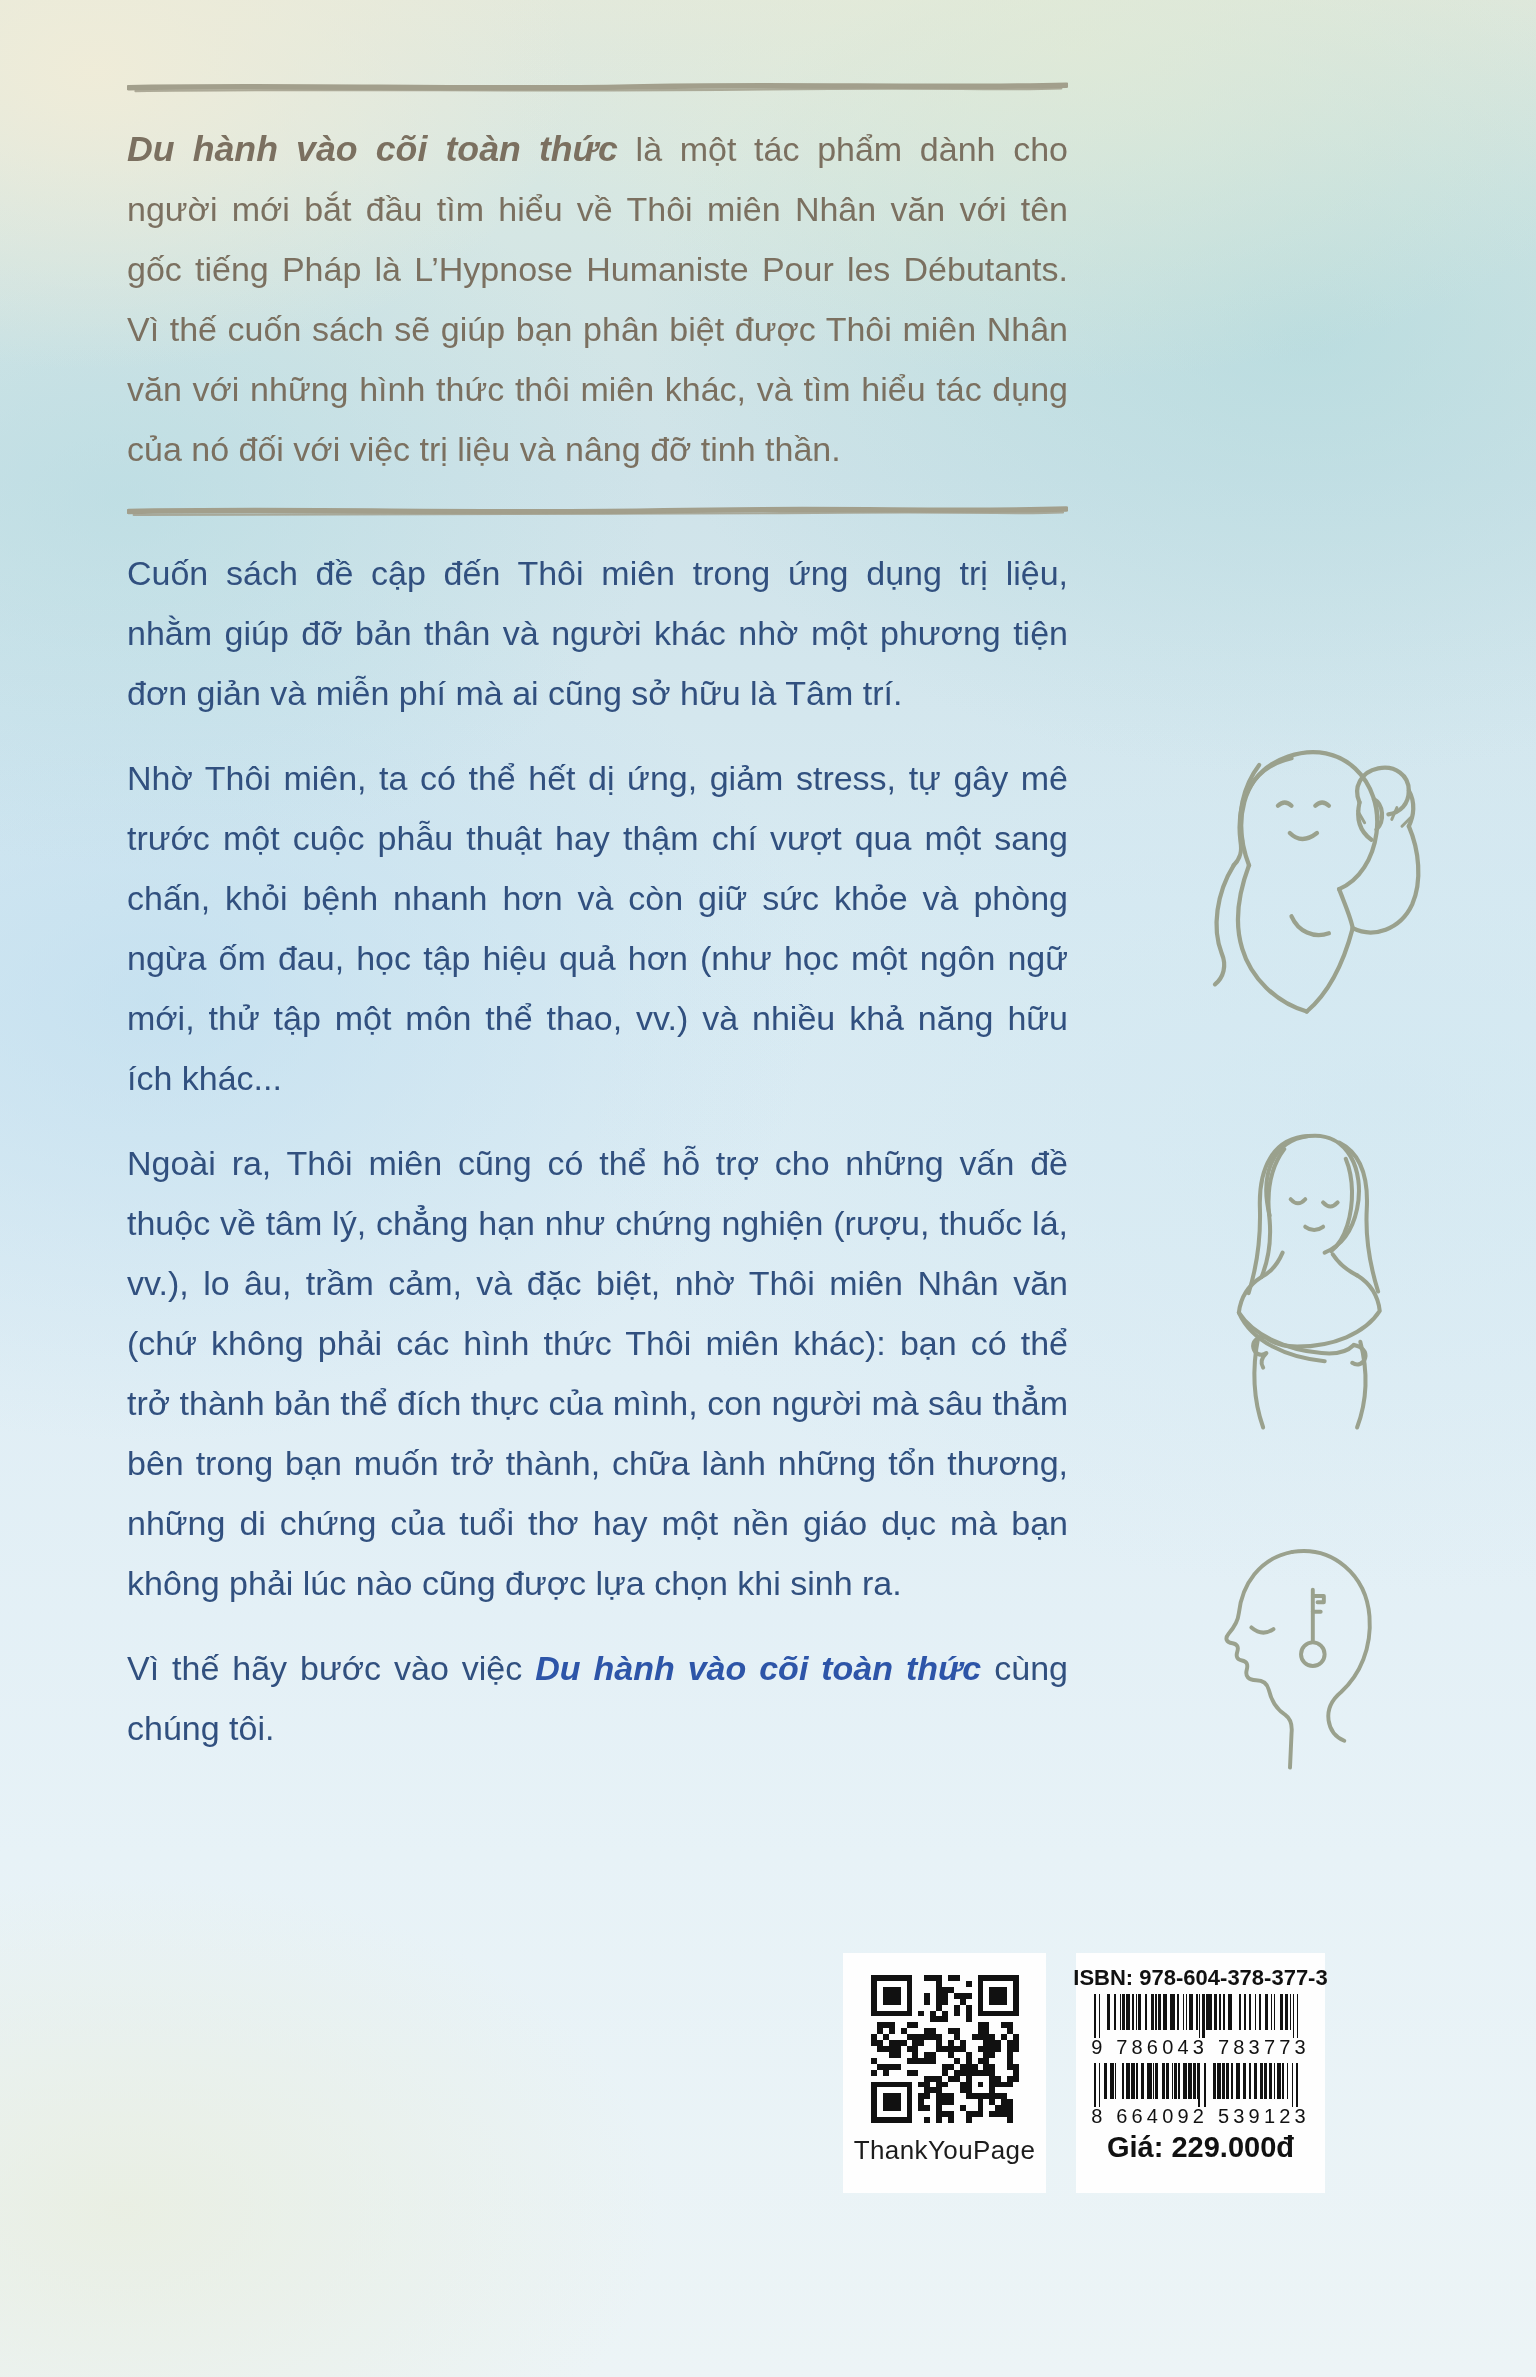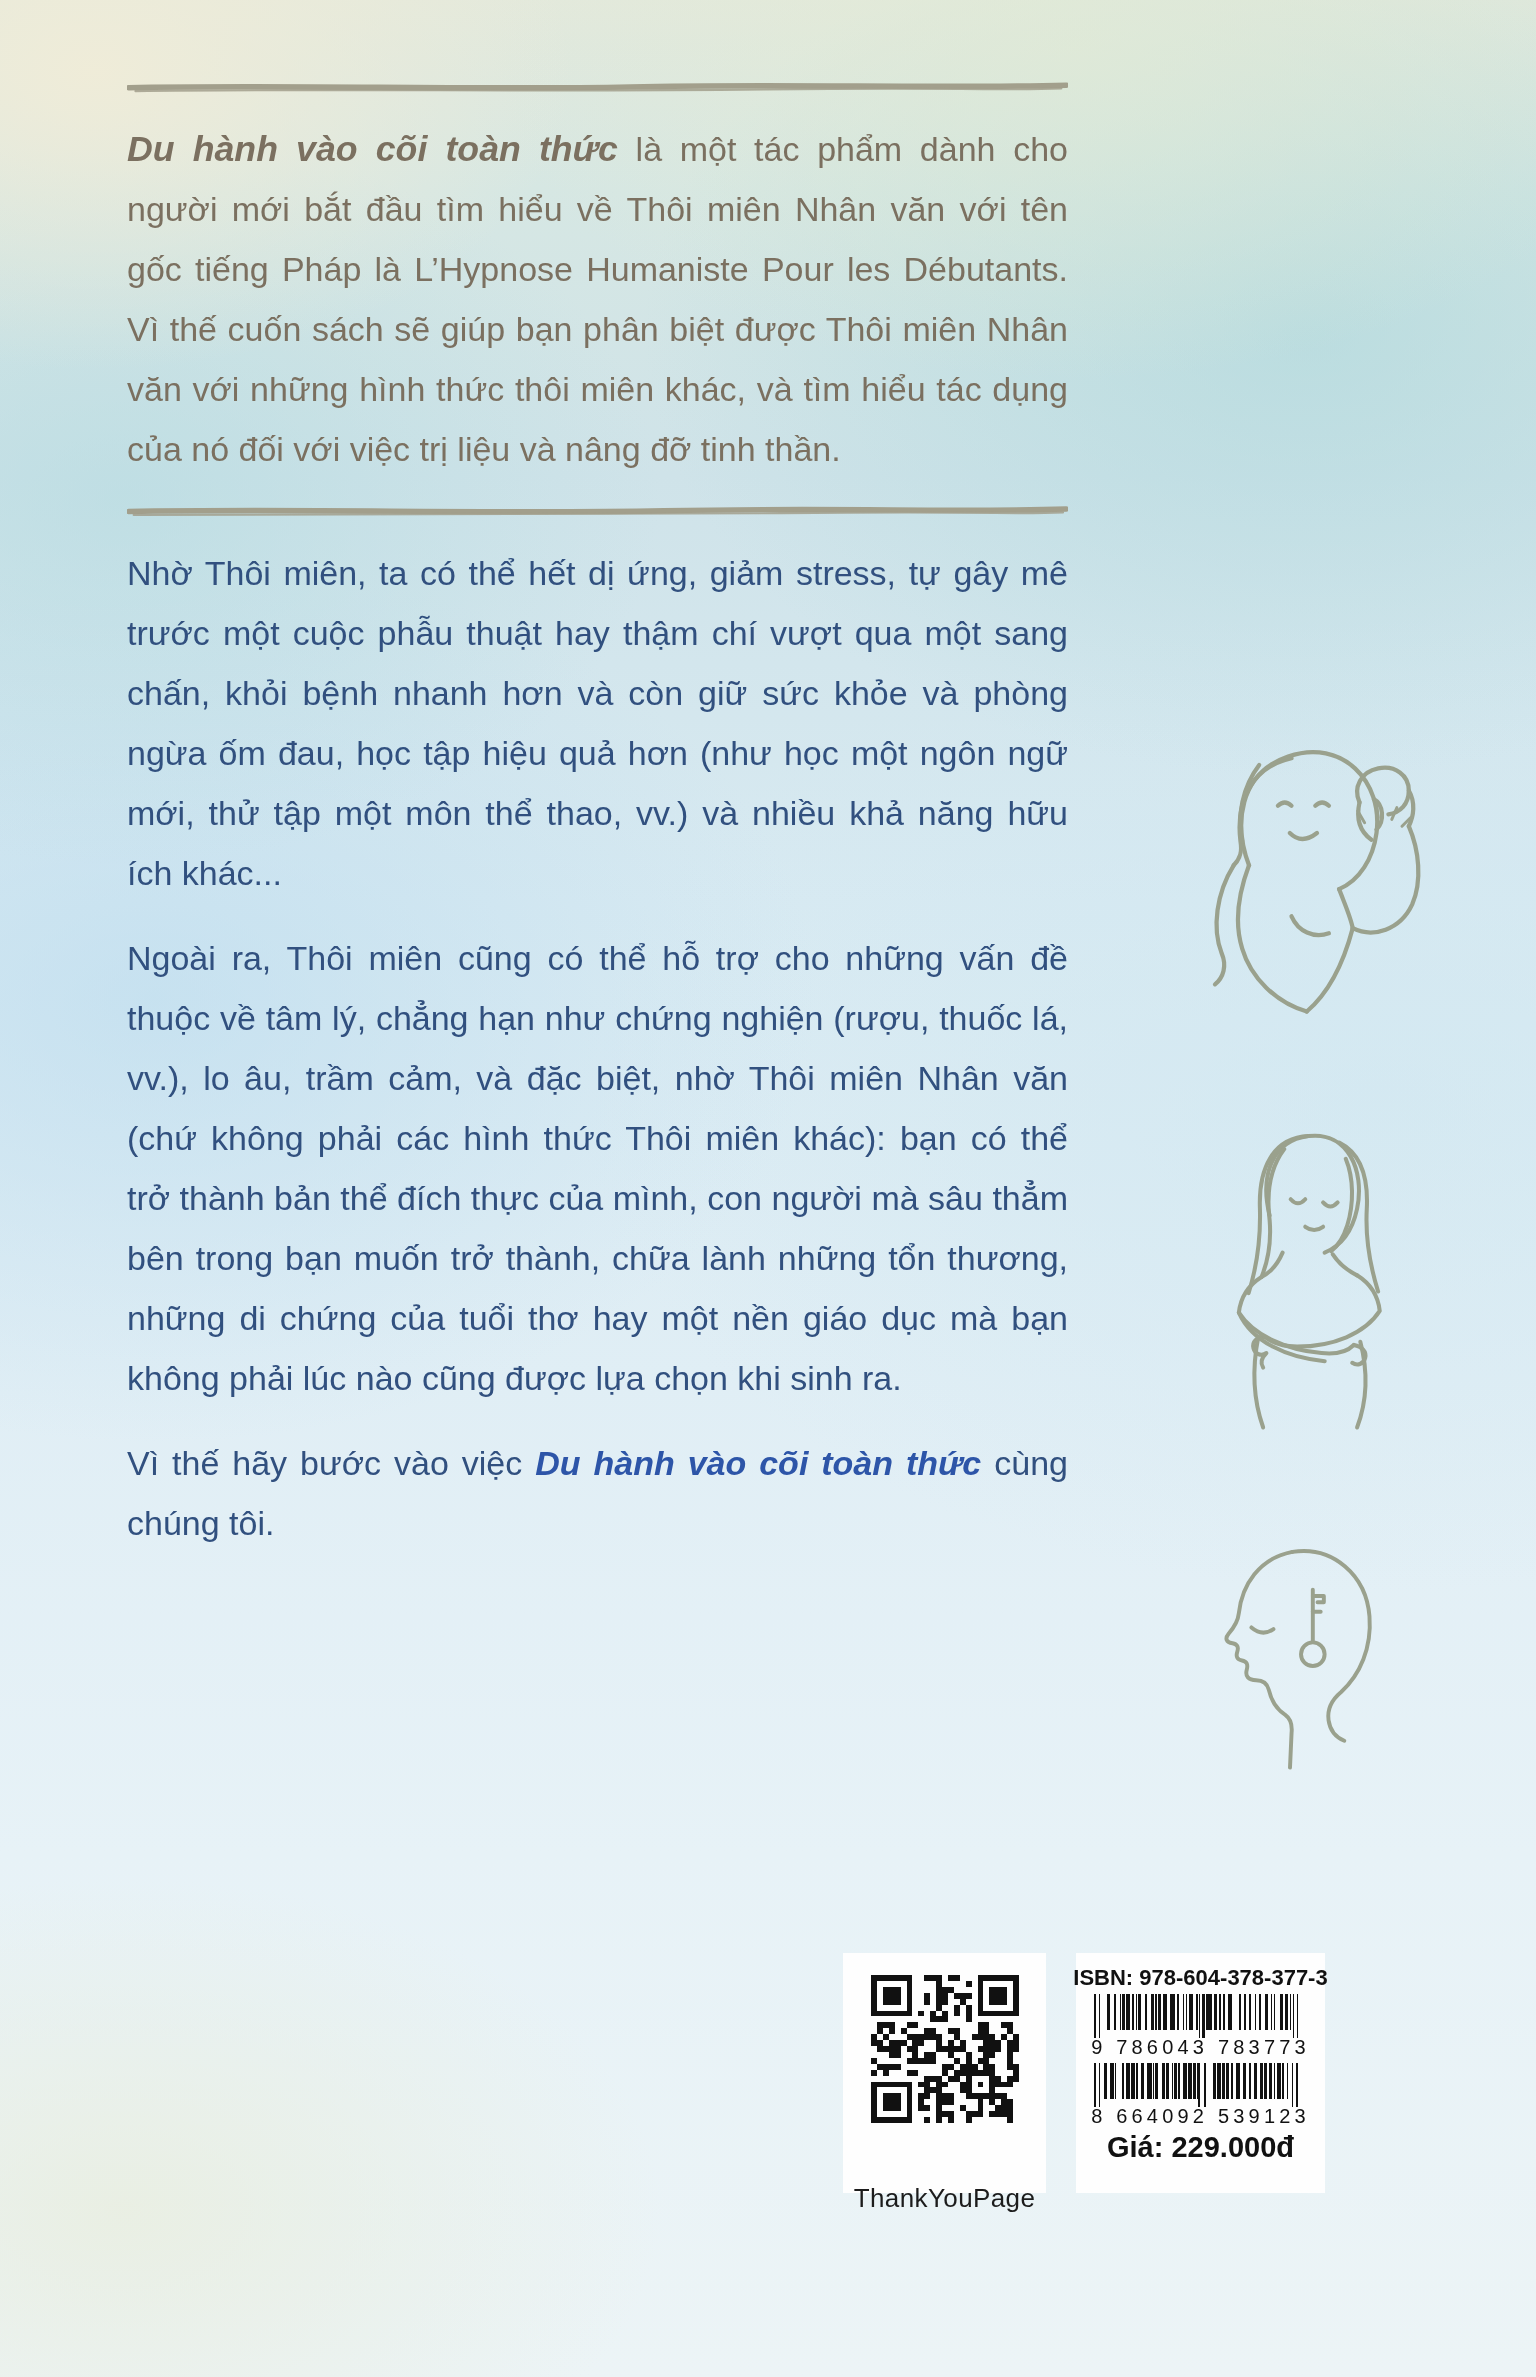--- a/index.html
+++ b/index.html
@@ -31,21 +31,21 @@
   .closing-title{font-weight:bold;font-style:italic;color:#2d55a8;}
   .divider{display:block;width:100%;height:13.4px;margin:0;}
   .divider.second{margin-top:25px;}
   .illus{position:absolute;}
   .illus svg{display:block;width:100%;height:100%;}
   .panel{
     position:absolute;background:#fefefe;
     display:flex;flex-direction:column;align-items:center;
     box-sizing:border-box;
   }
-  .qr-panel{left:843px;top:1953px;width:203px;height:240px;padding:22px 0 16px;gap:48px;}
+  .qr-panel{left:843px;top:1953px;width:203px;height:240px;padding:22px 0 16px;}
   .qr-code{width:148px;height:148px;}
   .qr-label{margin-top:11.7px;font-size:26px;color:#1c1c1c;letter-spacing:0.4px;}
   .isbn-panel{left:1076px;top:1953px;width:249px;height:240px;padding:11.7px 10px 8.4px;}
   .isbn-line{font-size:22px;font-weight:600;color:#111;white-space:nowrap;}
   .barcode{width:220px;height:44px;margin-top:3.4px;}
   .barcode svg{width:100%;height:100%;}
   .barcode-digits{font-size:20px;color:#111;letter-spacing:4.2px;margin-top:-1.7px;white-space:nowrap;}
   .price{font-size:29px;font-weight:600;color:#111;margin-top:3.4px;}
 </style>
 </head>
@@ -60,20 +60,21 @@
       <path d="M10 12 C 240 9, 500 13, 760 10 S 1040 12, 1114 9" stroke="#a29f8c" stroke-width="2.6" fill="none" stroke-linecap="round" opacity="0.85"></path>
     </svg>
 
     <p class="intro"><span class="lead">Du hành vào cõi toàn thức</span><span> là một tác phẩm dành cho người mới bắt đầu tìm hiểu về Thôi miên Nhân văn với tên gốc tiếng Pháp là L’Hypnose Humaniste Pour les Débutants. Vì thế cuốn sách sẽ giúp bạn phân biệt được Thôi miên Nhân văn với những hình thức thôi miên khác, và tìm hiểu tác dụng của nó đối với việc trị liệu và nâng đỡ tinh thần.</span></p>
 
     <svg class="divider second" viewBox="0 0 1122 16" preserveAspectRatio="none">
       <path d="M2 9 C 200 5, 430 12, 640 8 S 980 10, 1120 6" stroke="#a29f8c" stroke-width="6.5" fill="none" stroke-linecap="round"></path>
       <path d="M8 13 C 260 10, 520 14, 780 11 S 1050 13, 1116 10" stroke="#a29f8c" stroke-width="2.6" fill="none" stroke-linecap="round" opacity="0.85"></path>
     </svg>
 
+    <p>Cuốn sách đề cập đến Thôi miên trong ứng dụng trị liệu, nhằm giúp đỡ bản thân và người khác nhờ một phương tiện đơn giản và miễn phí mà ai cũng sở hữu là Tâm trí.</p>
     <p>Nhờ Thôi miên, ta có thể hết dị ứng, giảm stress, tự gây mê trước một cuộc phẫu thuật hay thậm chí vượt qua một sang chấn, khỏi bệnh nhanh hơn và còn giữ sức khỏe và phòng ngừa ốm đau, học tập hiệu quả hơn (như học một ngôn ngữ mới, thử tập một môn thể thao, vv.) và nhiều khả năng hữu ích khác...</p>
     <p>Ngoài ra, Thôi miên cũng có thể hỗ trợ cho những vấn đề thuộc về tâm lý, chẳng hạn như chứng nghiện (rượu, thuốc lá, vv.), lo âu, trầm cảm, và đặc biệt, nhờ Thôi miên Nhân văn (chứ không phải các hình thức Thôi miên khác): bạn có thể trở thành bản thể đích thực của mình, con người mà sâu thẳm bên trong bạn muốn trở thành, chữa lành những tổn thương, những di chứng của tuổi thơ hay một nền giáo dục mà bạn không phải lúc nào cũng được lựa chọn khi sinh ra.</p>
 
     <p><span>Vì thế hãy bước vào việc </span><span class="closing-title">Du hành vào cõi toàn thức</span><span> cùng chúng tôi.</span></p>
   </div>
 
   <div class="illus" style="left:1164px;top:714px;width:289px;height:306px;">
     <svg viewBox="0 0 340 360" fill="none" stroke="#9aa18d" stroke-width="5" stroke-linecap="round" stroke-linejoin="round">
       <path d="M100 178 C82 130 88 70 146 50 C210 28 258 80 250 140 C246 170 230 196 206 206"></path>
       <path d="M247 100 C258 106 260 126 250 136"></path>

